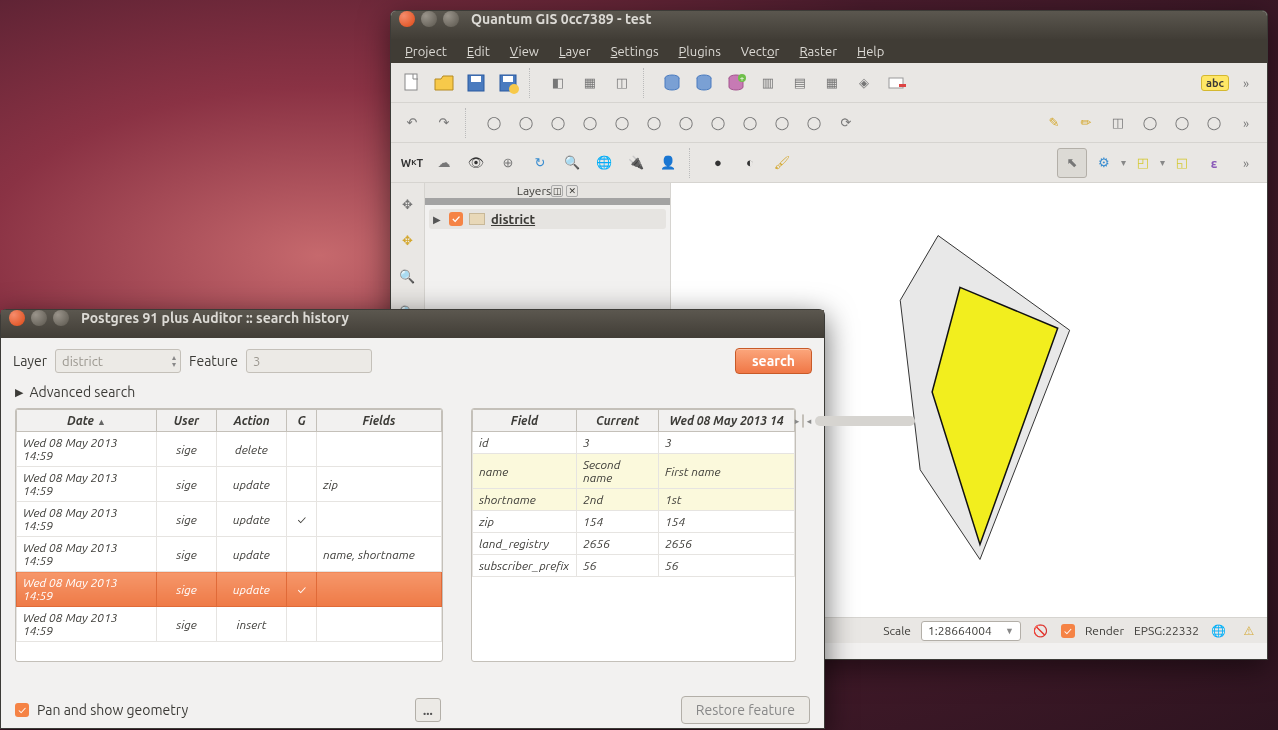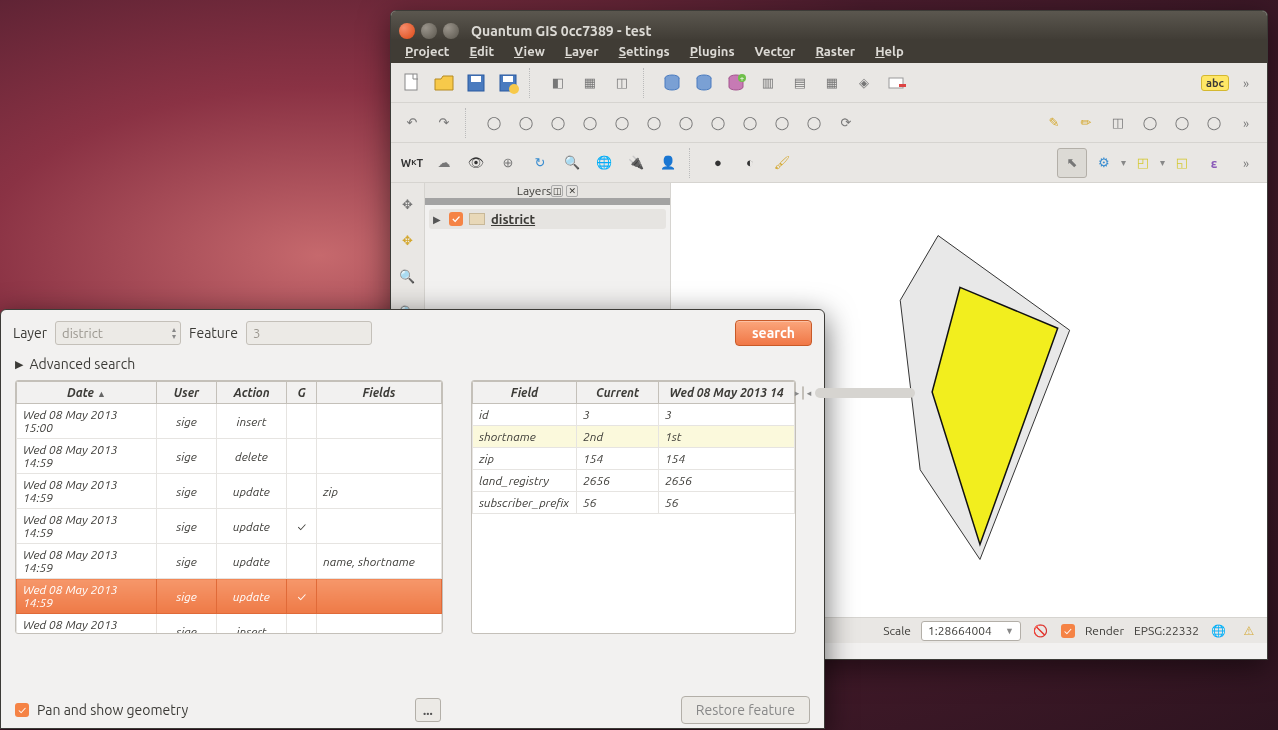--- a/index.html
+++ b/index.html
@@ -1,22 +1,22 @@
 <!DOCTYPE html>
 <html><head>
 <meta charset="utf-8">
 <style>
 * { box-sizing: border-box; margin: 0; padding: 0; font-family: "Ubuntu", "Segoe UI", sans-serif; }
 body { width: 1278px; height: 730px; background: radial-gradient(ellipse at 25% 35%, #c6696d 0%, #8a3244 25%, #4a1c2d 55%, #2e1420 100%); overflow: hidden; position: relative; font-size: 13px; color: #3c3b37; }
 .window { position: absolute; background: #f2f1f0; border: 1px solid #3c3b37; border-radius: 6px 6px 0 0; box-shadow: 0 8px 30px rgba(0,0,0,0.5); overflow: hidden; }
-.titlebar { height: 28px; background: linear-gradient(#5b574f,#413d36); display: flex; align-items: flex-end; padding: 0 8px; gap: 6px; color: #dcdad5; font-weight: bold; font-size: 14px; }
+.titlebar { height: 28px; background: linear-gradient(#5b574f,#413d36); display: flex; align-items: flex-start; padding: 0 8px; gap: 6px; color: #dcdad5; font-weight: bold; font-size: 14px; }
 .win-btn { width: 16px; height: 16px; border-radius: 50%; background: radial-gradient(circle at 30% 30%, #9a948b, #5a564d); display:inline-block; }
 .win-btn.close { background: radial-gradient(circle at 30% 30%, #f58c6c, #dd4814); }
 .menubar { height: 24px; background: #403c35; display: flex; align-items: center; padding: 0 6px; gap: 4px; color: #dcdad5; font-size: 13px; }
-.menu-item { padding: 2px 8px; cursor: default; font-weight: bold; }
+.menu-item { padding: 2px 8px; cursor: default; }
 .menu-item .u { text-decoration: underline; }
 .toolbar-row { height: 40px; background: #e9e7e4; border-bottom: 1px solid #d6d4d0; display:flex; align-items:center; padding: 0 6px; gap: 2px; }
 .tb-btn { width: 30px; height: 30px; display:flex; align-items:center; justify-content:center; border-radius: 3px; color: #777; }
 .tb-sep { width: 8px; height: 30px; border-left: 1px dotted #bbb; margin: 0 4px; }
 .qgis-body { display:flex; height: calc(100% - 214px); }
 .left-tools { width: 34px; background: #e9e7e4; border-right: 1px solid #d6d4d0; display:flex; flex-direction:column; align-items:center; padding-top:6px; gap:6px; }
 .layers-panel { width: 246px; background: #f2f1f0; border-right:1px solid #d6d4d0; display:flex; flex-direction:column; }
 .panel-header { height:22px; background:#e6e4e1; border-bottom:7px solid #a3a3a3; display:flex; align-items:center; padding:0 6px; font-size:12px; justify-content:center; }
 .panel-header .btns { display:flex; gap:3px; }
 .panel-header .pbtn { width:12px; height:12px; border:1px solid #aaa; border-radius:2px; font-size:9px; display:flex; align-items:center; justify-content:center; }
@@ -244,20 +244,26 @@
     <span class="tb-btn" style="width:20px;height:20px">🚫</span>
     <span class="chk2">✓</span>
     <span>Render</span>
     <span>EPSG:22332</span>
     <span class="tb-btn" style="width:20px;height:20px;color:#333">🌐</span>
     <span class="tb-btn" style="width:20px;height:20px;color:#d4a830">⚠</span>
   </div>
 </div>
 
 <div class="dialog">
+  <div class="titlebar">
+    <span class="win-btn close"></span>
+    <span class="win-btn"></span>
+    <span class="win-btn"></span>
+    <span style="margin-left:6px">Postgres 91 plus Auditor :: search history</span>
+  </div>
 
   <div class="form-row">
     <span class="label">Layer</span>
     <span class="combo" style="width:126px;color:#9a968e">
         <span>district</span>
         <span class="arrows">▴<br>▾</span>
       </span>
     <span class="label">Feature</span>
     <span class="txt" style="width:126px;background:#eceae6;color:#9a968e">
         <span>3</span>
@@ -277,27 +283,20 @@
         <thead>
             <tr>
           <th style="width:140px"><span>Date</span><span class="sort-ind">▲</span></th>
           <th style="width:60px">User</th>
           <th style="width:70px">Action</th>
           <th style="width:30px">G</th>
           <th>Fields</th>
         </tr>
           </thead>
         <tbody id="history-body">
-            <tr>
-              <td class="l">Wed 08 May 2013 15:00</td>
-              <td>sige</td>
-              <td>insert</td>
-              <td></td>
-              <td class="l"></td>
-            </tr>
             <tr>
               <td class="l">Wed 08 May 2013 14:59</td>
               <td>sige</td>
               <td>delete</td>
               <td></td>
               <td class="l"></td>
             </tr>
             <tr>
               <td class="l">Wed 08 May 2013 14:59</td>
               <td>sige</td>
@@ -347,20 +346,25 @@
             <th>Wed 08 May 2013 14</th>
           </tr>
             </thead>
           <tbody id="compare-body">
               <tr>
                 <td>id</td>
                 <td>3</td>
                 <td>3</td>
               </tr>
               <tr class="diff">
+                <td>name</td>
+                <td>Second name</td>
+                <td>First name</td>
+              </tr>
+              <tr class="diff">
                 <td>shortname</td>
                 <td>2nd</td>
                 <td>1st</td>
               </tr>
               <tr>
                 <td>zip</td>
                 <td>154</td>
                 <td>154</td>
               </tr>
               <tr>

